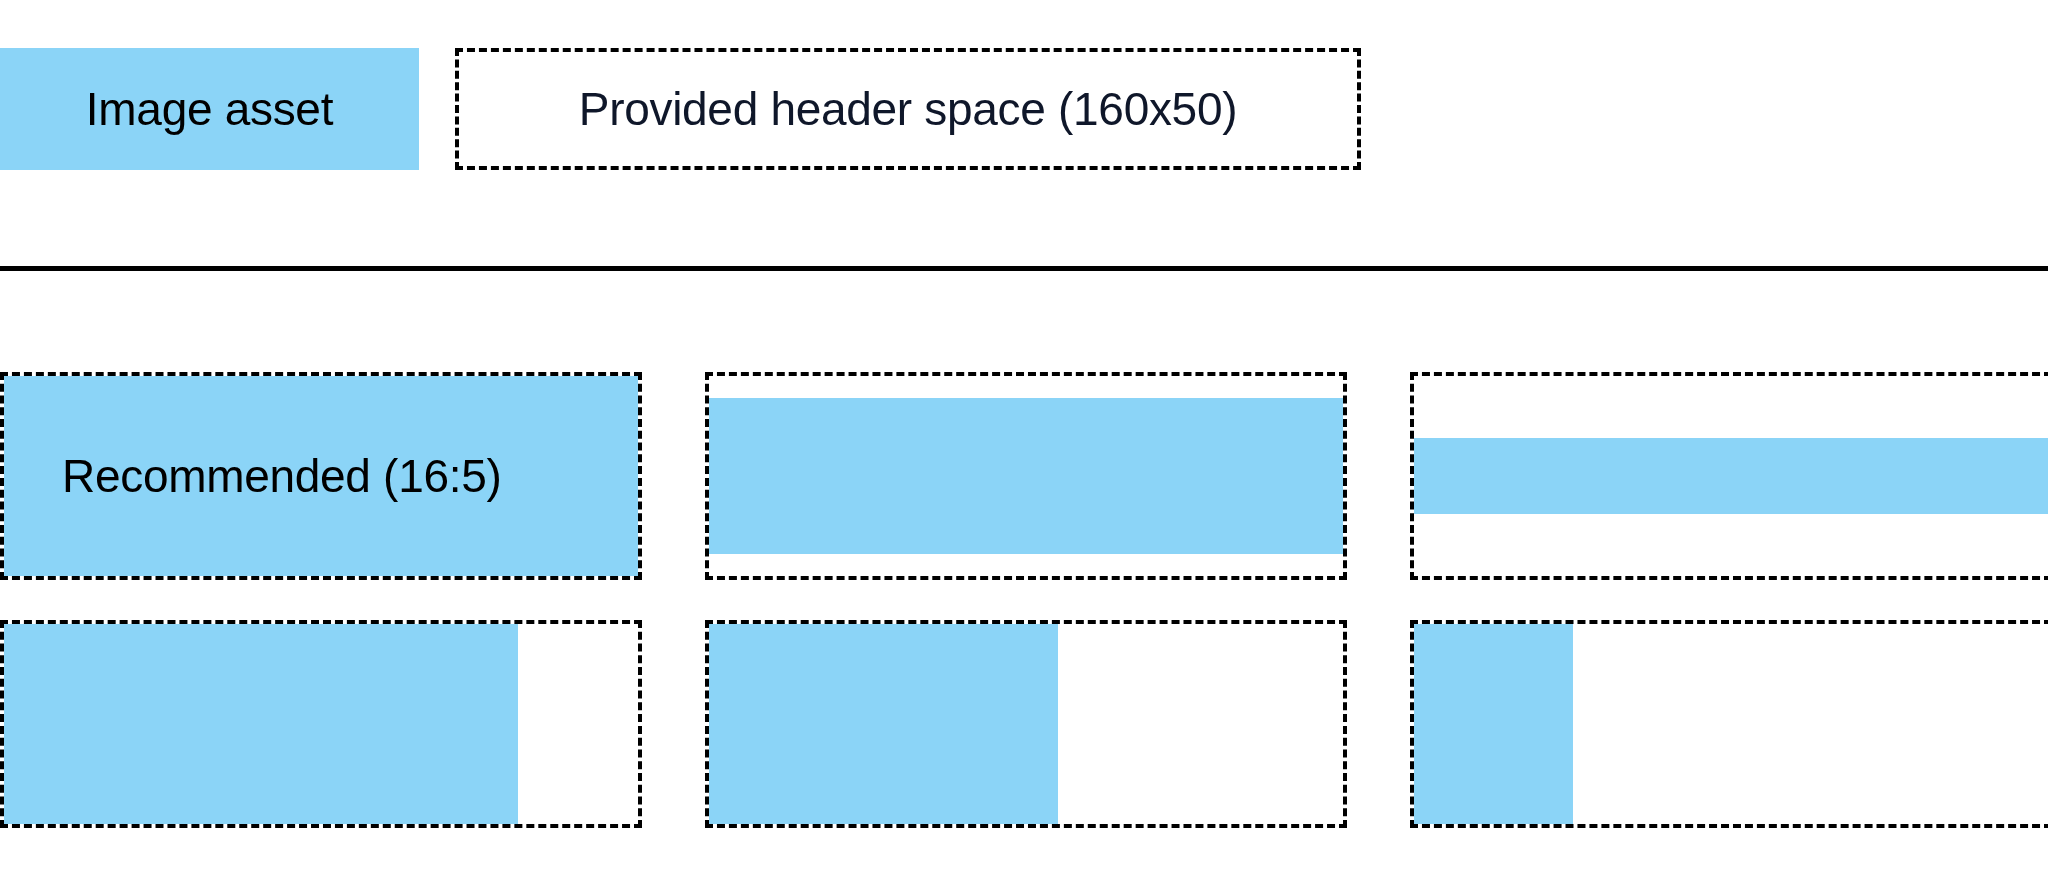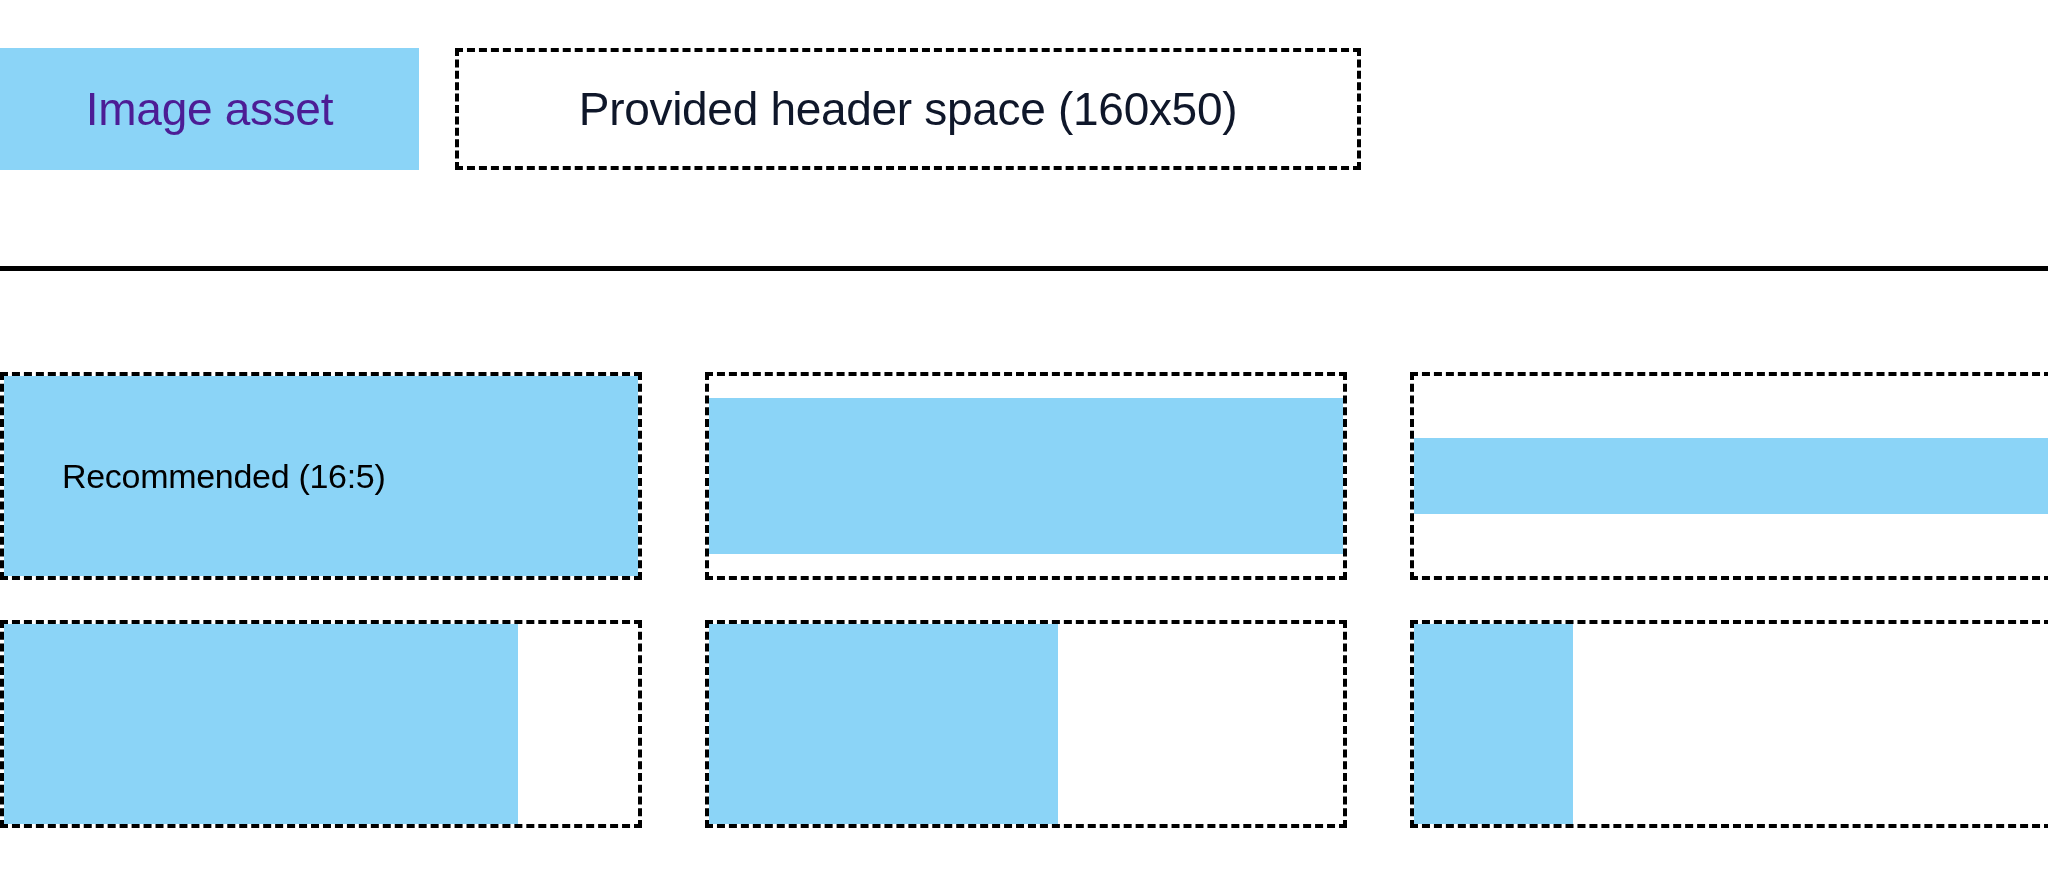--- a/index.html
+++ b/index.html
@@ -42,21 +42,21 @@
     background: var(--accent, #8BD4F7);
     display: flex;
     align-items: center;
     justify-content: center;
     box-sizing: border-box;
   }
   .asset-swatch .swatch-label {
     font-size: 46px;
     letter-spacing: -0.3px;
     line-height: 1;
-    color: #4c1d95;
+    color: #000000;
     white-space: nowrap;
   }
 
   .header-space-box {
     position: absolute;
     left: 455px;
     top: 0;
     width: 906px;
     height: 122px;
     border: 4px dashed #000000;
@@ -113,21 +113,21 @@
   .fill {
     position: absolute;
     background: var(--accent, #8BD4F7);
   }
 
   .cell-label {
     position: absolute;
     left: 58px;
     top: 50%;
     transform: translateY(-50%);
-    font-size: 34px;
+    font-size: 46px;
     letter-spacing: -0.3px;
     line-height: 1;
     color: #000;
     white-space: nowrap;
     z-index: 2;
   }
 </style>
 </head>
 <body>
 

